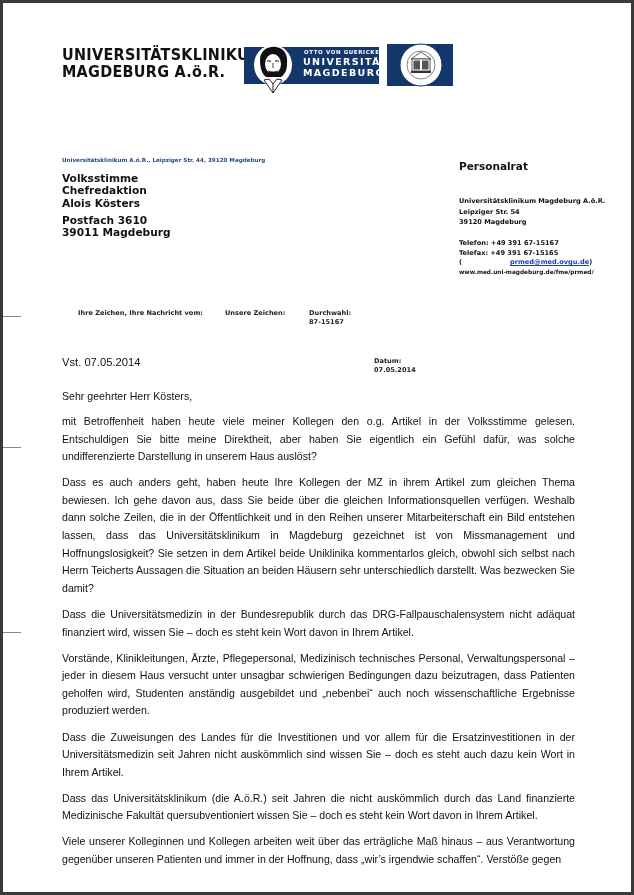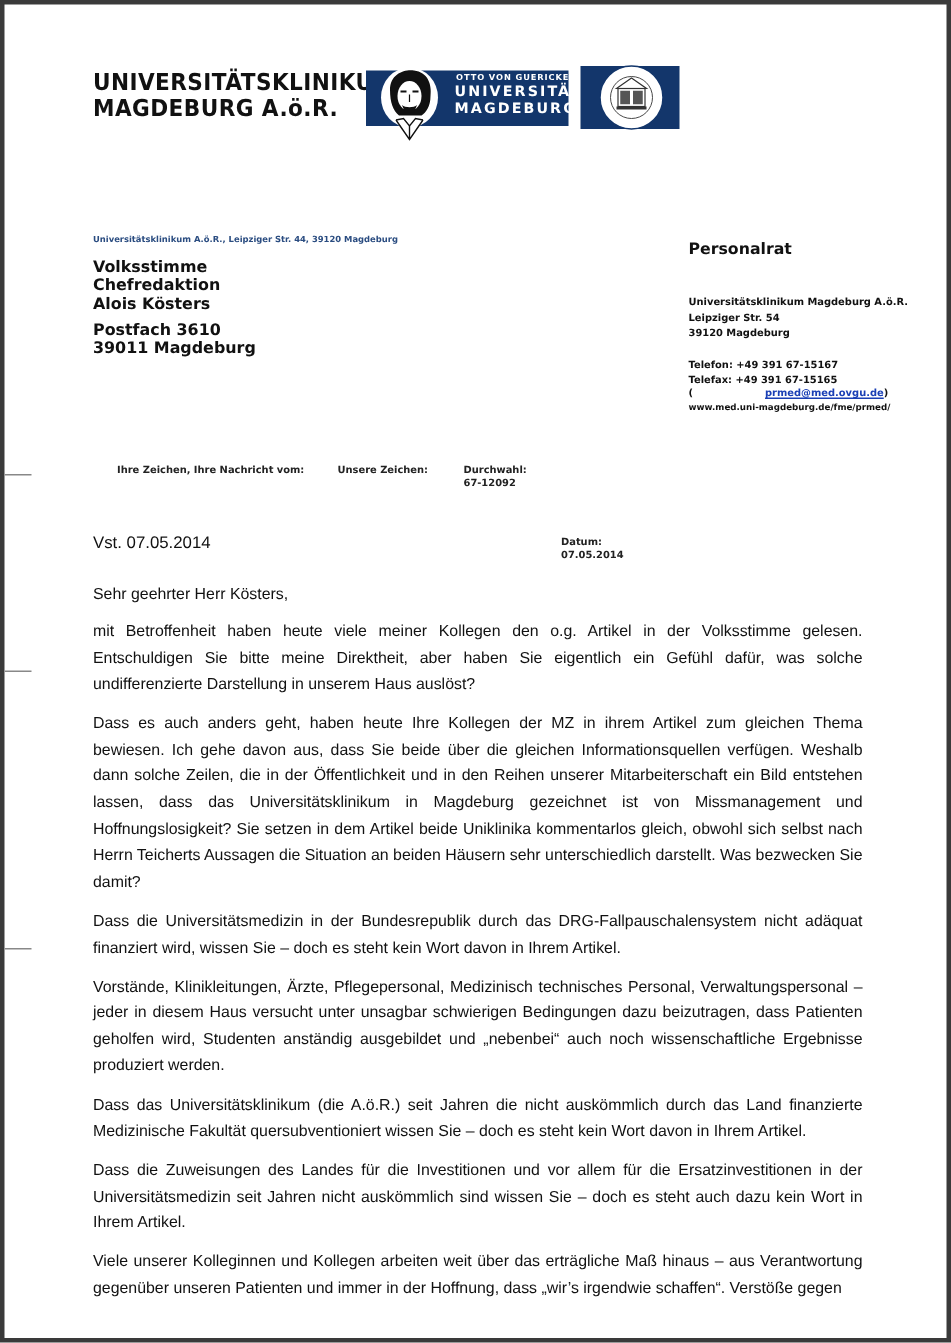--- a/index.html
+++ b/index.html
@@ -97,34 +97,34 @@
     <div>Telefon: +49 391 67-15167</div>
     <div>Telefax: +49 391 67-15165</div>
     <div><span>(</span><a>prmed@med.ovgu.de</a><span>)</span></div>
     <div class="pr-web">www.med.uni-magdeburg.de/fme/prmed/</div>
   </div>
 
   <div class="refs" style="left:59px;">Ihre Zeichen, Ihre Nachricht vom:</div>
   <div class="refs" style="left:206px;">Unsere Zeichen:</div>
   <div class="refs" style="left:290px;">
     <div>Durchwahl:</div>
-    <div>67-12092</div>
+    <div>87-15167</div>
   </div>
   <div class="refs" style="left:355px;margin-top:48px;">
     <div>Datum:</div>
     <div>07.05.2014</div>
   </div>
 
   <div class="vst">Vst. 07.05.2014</div>
 
   <div class="body salutation">Sehr geehrter Herr Kösters,</div>
 
   <div class="body-wrap">
     <p>mit Betroffenheit haben heute viele meiner Kollegen den o.g. Artikel in der Volksstimme gelesen. Entschuldigen Sie bitte meine Direktheit, aber haben Sie eigentlich ein Gefühl dafür, was solche undifferenzierte Darstellung in unserem Haus auslöst?</p>
     <p>Dass es auch anders geht, haben heute Ihre Kollegen der MZ in ihrem Artikel zum gleichen Thema bewiesen. Ich gehe davon aus, dass Sie beide über die gleichen Informationsquellen verfügen. Weshalb dann solche Zeilen, die in der Öffentlichkeit und in den Reihen unserer Mitarbeiterschaft ein Bild entstehen lassen, dass das Universitätsklinikum in Magdeburg gezeichnet ist von Missmanagement und Hoffnungslosigkeit? Sie setzen in dem Artikel beide Uniklinika kommentarlos gleich, obwohl sich selbst nach Herrn Teicherts Aussagen die Situation an beiden Häusern sehr unterschiedlich darstellt. Was bezwecken Sie damit?</p>
     <p>Dass die Universitätsmedizin in der Bundesrepublik durch das DRG-Fallpauschalensystem nicht adäquat finanziert wird, wissen Sie – doch es steht kein Wort davon in Ihrem Artikel.</p>
     <p>Vorstände, Klinikleitungen, Ärzte, Pflegepersonal, Medizinisch technisches Personal, Verwaltungspersonal – jeder in diesem Haus versucht unter unsagbar schwierigen Bedingungen dazu beizutragen, dass Patienten geholfen wird, Studenten anständig ausgebildet und „nebenbei“ auch noch wissenschaftliche Ergebnisse produziert werden.</p>
+    <p>Dass die Zuweisungen des Landes für die Investitionen und vor allem für die Ersatzinvestitionen in der Universitätsmedizin seit Jahren nicht auskömmlich sind wissen Sie – doch es steht auch dazu kein Wort in Ihrem Artikel.</p>
     <p>Dass das Universitätsklinikum (die A.ö.R.) seit Jahren die nicht auskömmlich durch das Land finanzierte Medizinische Fakultät quersubventioniert wissen Sie – doch es steht kein Wort davon in Ihrem Artikel.</p>
-    <p>Dass die Zuweisungen des Landes für die Investitionen und vor allem für die Ersatzinvestitionen in der Universitätsmedizin seit Jahren nicht auskömmlich sind wissen Sie – doch es steht auch dazu kein Wort in Ihrem Artikel.</p>
     <p class="last">Viele unserer Kolleginnen und Kollegen arbeiten weit über das erträgliche Maß hinaus – aus Verantwortung gegenüber unseren Patienten und immer in der Hoffnung, dass „wir’s irgendwie schaffen“. Verstöße gegen</p>
   </div>
 
 </div>
 
 </body></html>

